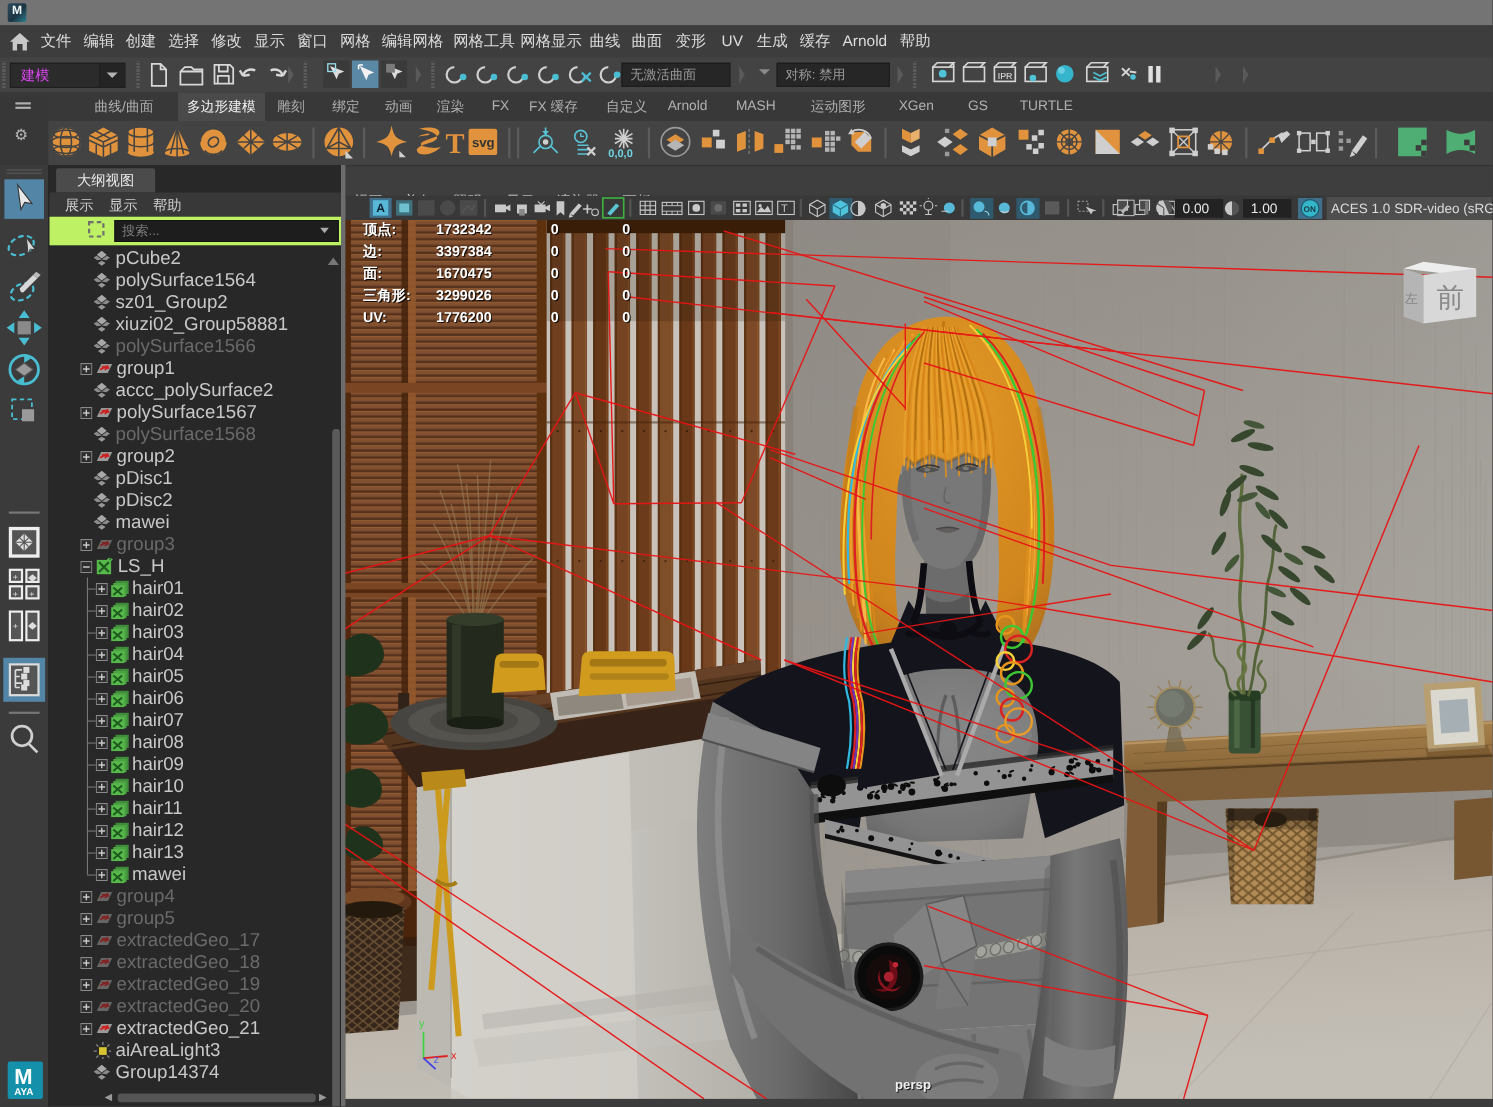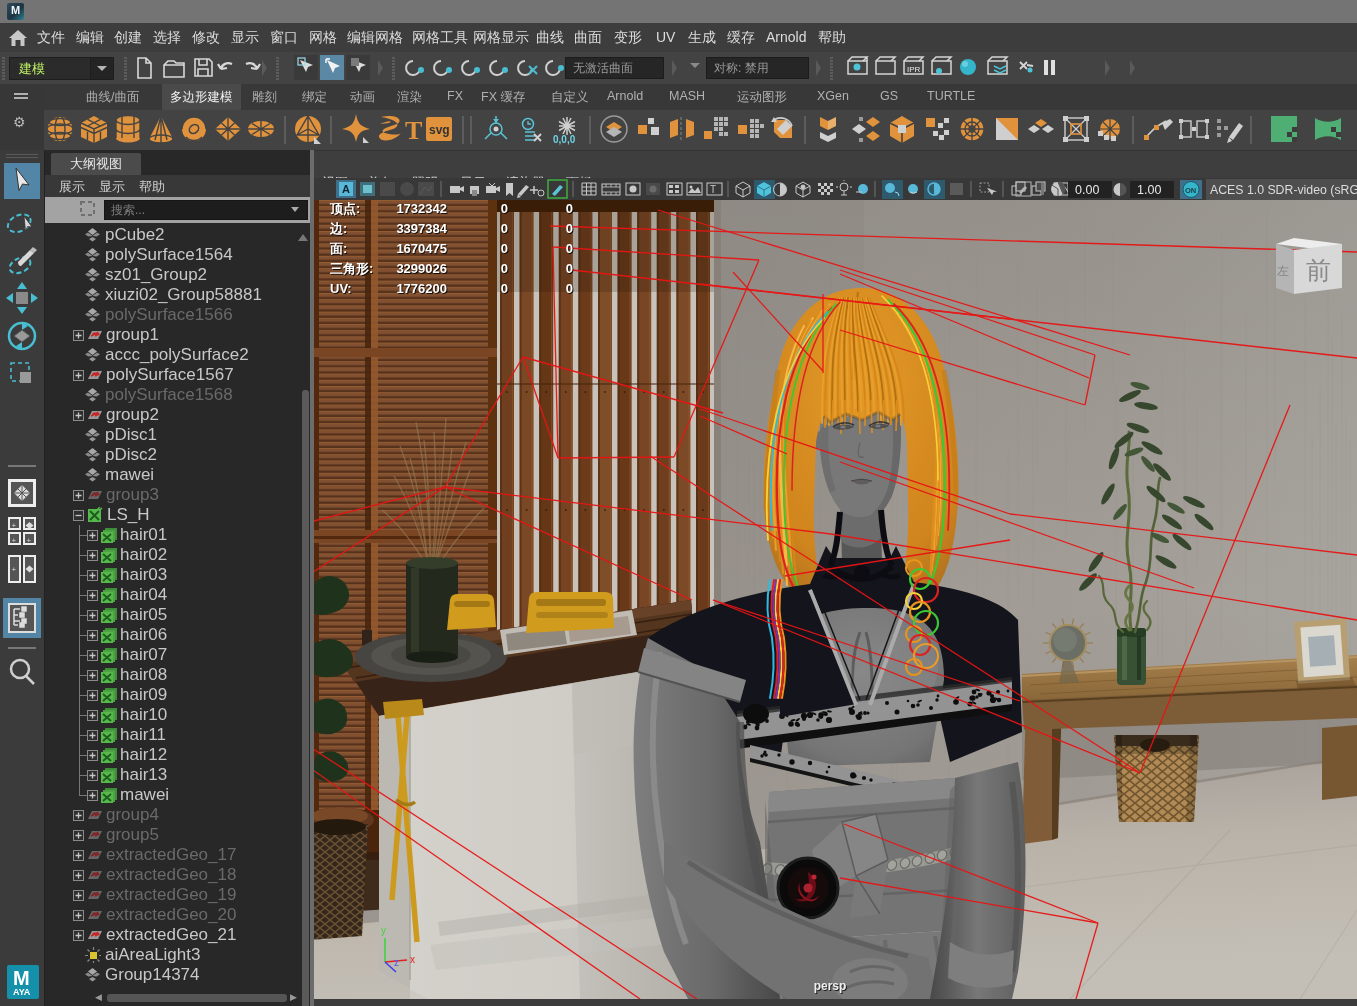--- a/index.html
+++ b/index.html
@@ -30,21 +30,21 @@
   #shelfleft{left:0;top:84px;width:44px;height:66px;background:#373737;}
   
   #toolbox{left:0;top:150px;width:44px;height:856px;background:#3b3b3b;}
   
   #outliner{left:44px;top:150px;width:266px;height:856px;background:#282828;border-left:1px solid #222;}
   #outl-tab{position:absolute;left:6px;top:3px;width:90px;height:22px;background:#4b4b4b;
      color:#e8e8e8;font-size:13px;text-align:center;line-height:22px;border-radius:2px 2px 0 0;}
   #outl-menu{position:absolute;left:0px;top:25px;width:266px;height:22px;background:#383838;
      color:#cfcfcf;font-size:13px;}
   #outl-menu span{position:absolute;top:3px;}
-  #searchrow{position:absolute;left:0;top:47px;width:266px;height:26px;background:#a3a3a3;}
+  #searchrow{position:absolute;left:0;top:47px;width:266px;height:26px;background:#bef264;}
   #searchbox{position:absolute;left:59px;top:3px;width:196px;height:18px;background:#1d1d1d;
      border:1px solid #151515;color:#7d7d7d;font-size:12px;line-height:18px;padding-left:6px;}
   #tree{position:absolute;left:0;top:73px;width:256px;height:760px;overflow:hidden;
         font-size:17px;color:#c8c8c8;}
   .trow{position:absolute;height:20px;line-height:20px;white-space:nowrap;}
   .dim{color:#6a6a6a;}
   
   #vpmenu{left:310px;top:150px;width:1047px;height:28px;background:#3e3e3e;color:#dadada;font-size:13px;border-top:1px solid #333;}
   #vpmenu span{position:absolute;top:6px;margin-top:17px;}
   #vptool{left:310px;top:178px;width:1047px;height:22px;background:#383838;}
@@ -80,21 +80,21 @@
     <span style="left:656px">UV</span>
   <span style="left:688px">生成</span>
     <span style="left:727px">缓存</span>
     <span style="left:766px">Arnold</span>
   <span style="left:818px">帮助</span>
 </div>
 
 <div class="abs" id="toolbar">
   <div class="sepdots" style="left:2px"></div>
 
-  <div style="position:absolute;left:9px;top:5px;width:103px;height:21px;background:#2b2b2b;border:1px solid #1e1e1e;color:#bef264;font-size:13px;line-height:21px">
+  <div style="position:absolute;left:9px;top:5px;width:103px;height:21px;background:#2b2b2b;border:1px solid #1e1e1e;color:#d946ef;font-size:13px;line-height:21px">
     <span style="padding-left:9px">建模</span>
     <div style="position:absolute;right:0;top:0;width:22px;height:21px;background:#242424;border-left:1px solid #1e1e1e">
       <div style="position:absolute;left:6px;top:8px;width:0;height:0;border-top:5px solid #b5b5b5;border-left:5px solid transparent;border-right:5px solid transparent"></div>
     </div>
   </div>
   <div class="sepdots" style="left:124px"></div>
 
   <svg width="1230" height="32" style="position:absolute;left:128px;top:0">
     <g fill="none" stroke="#d8d8d8" stroke-width="1.6">
       <path d="M10 6 h8 l5 5 v15 h-13 z M18 6 v5 h5"></path>

